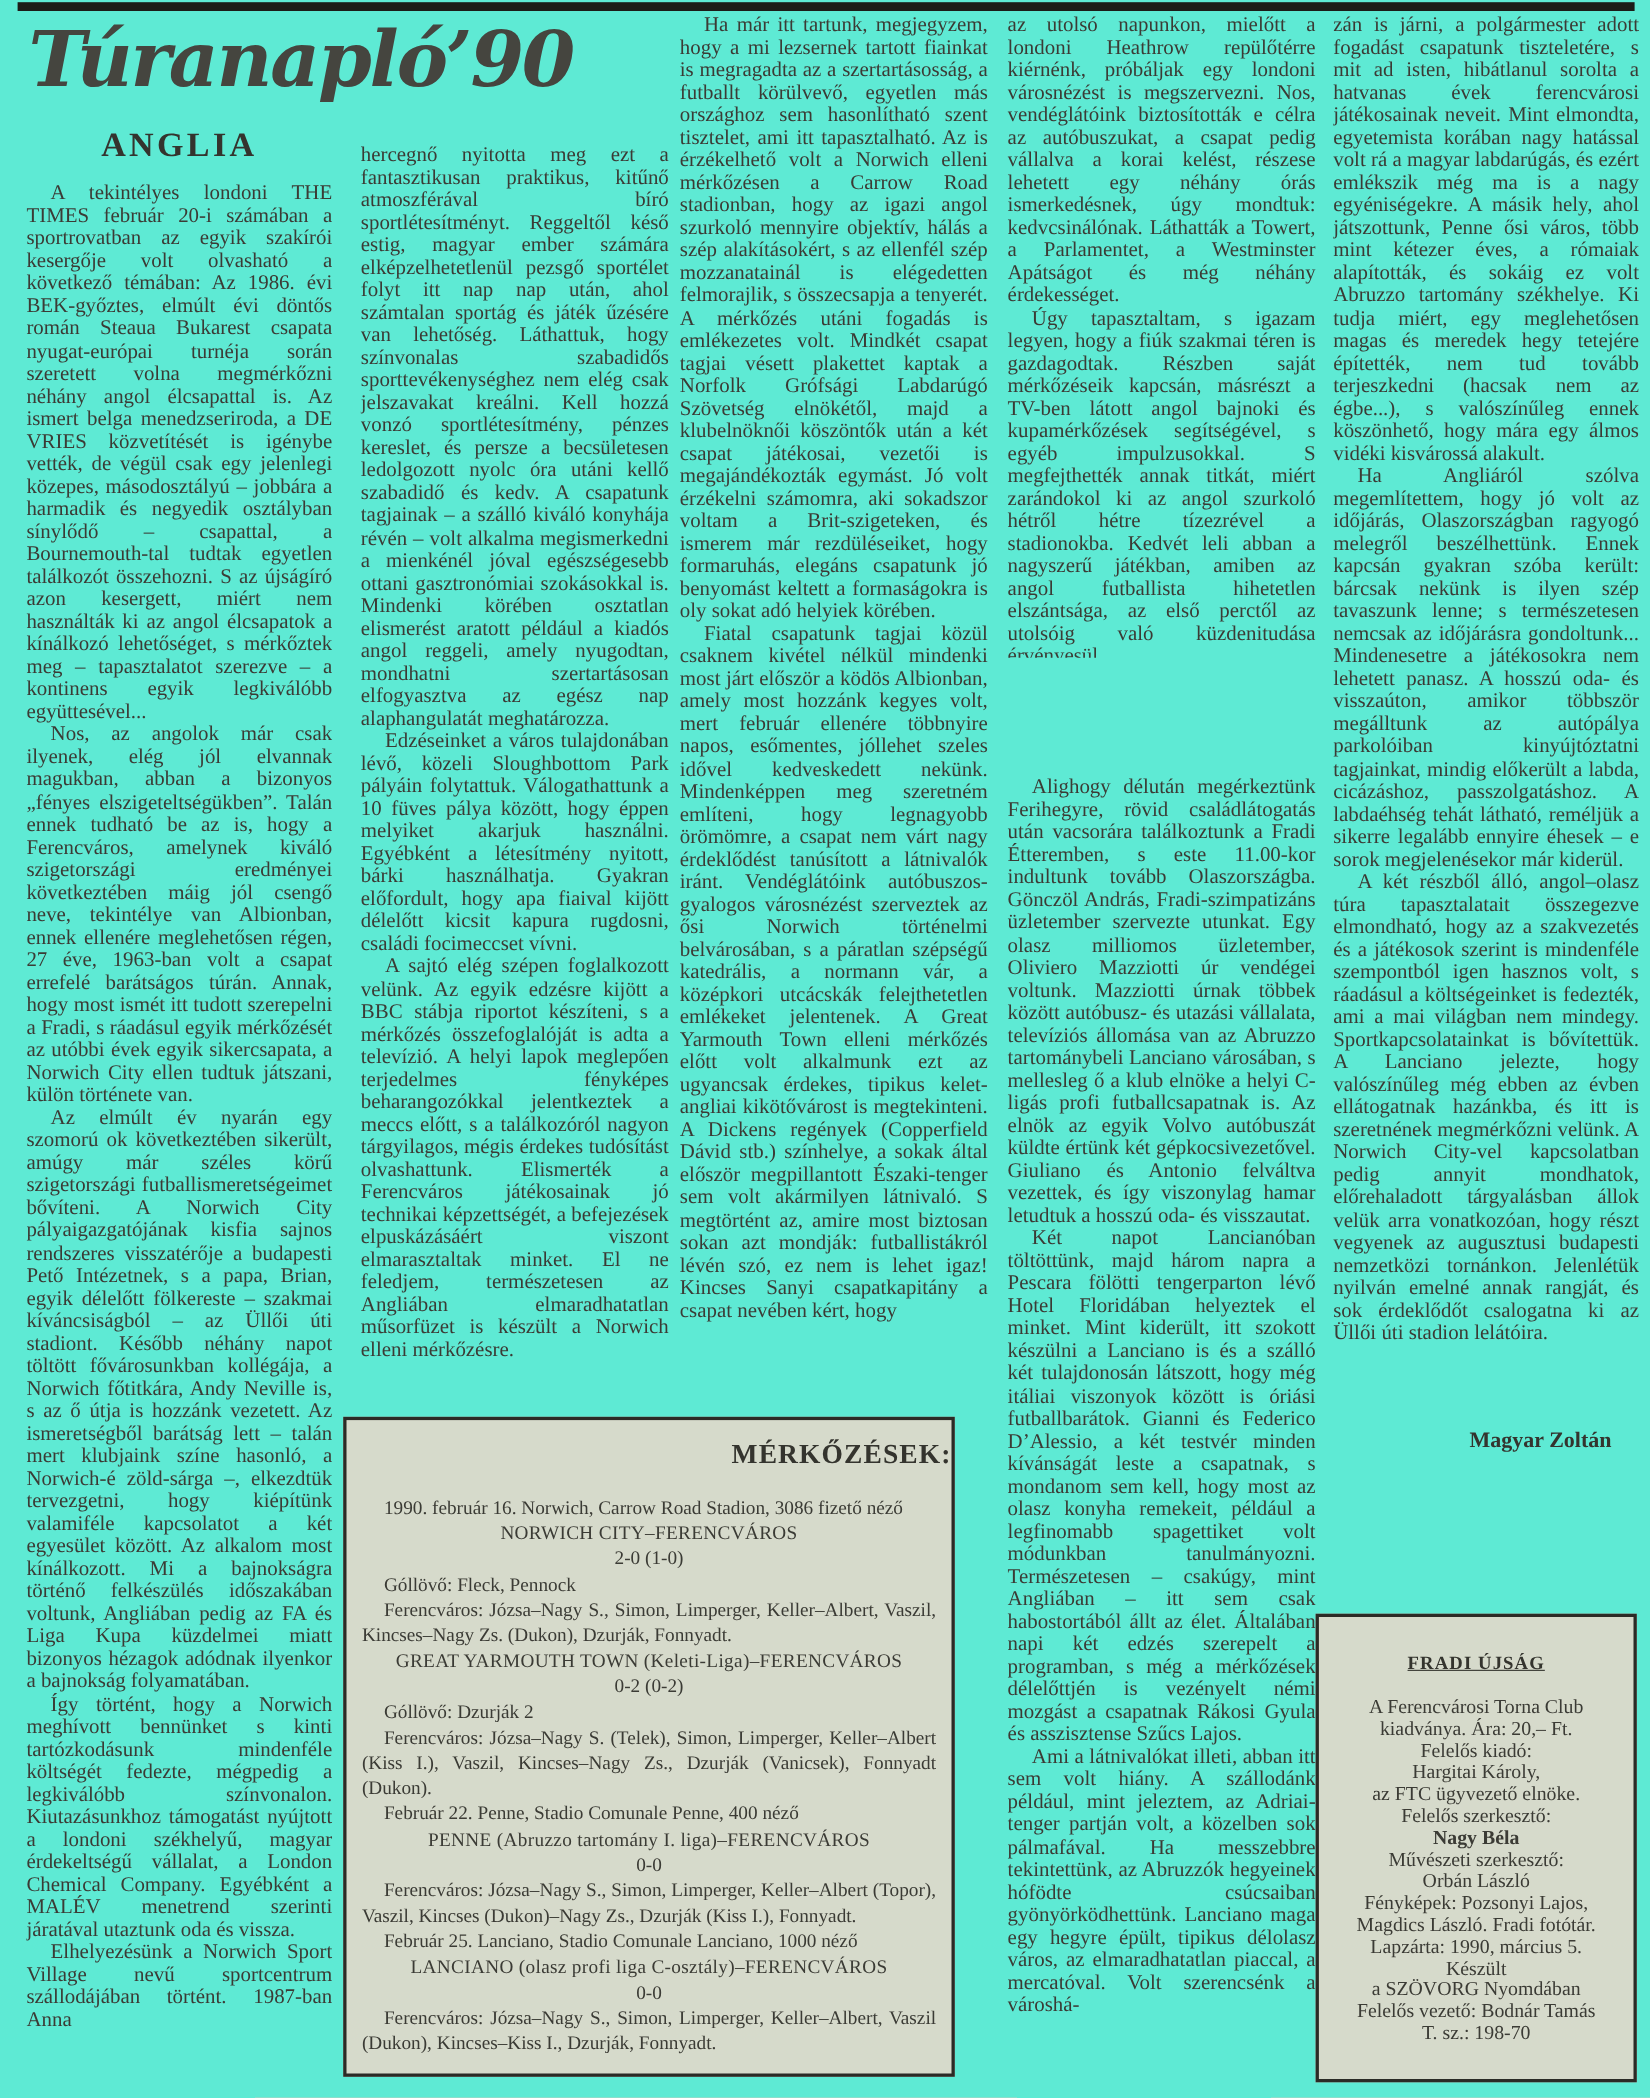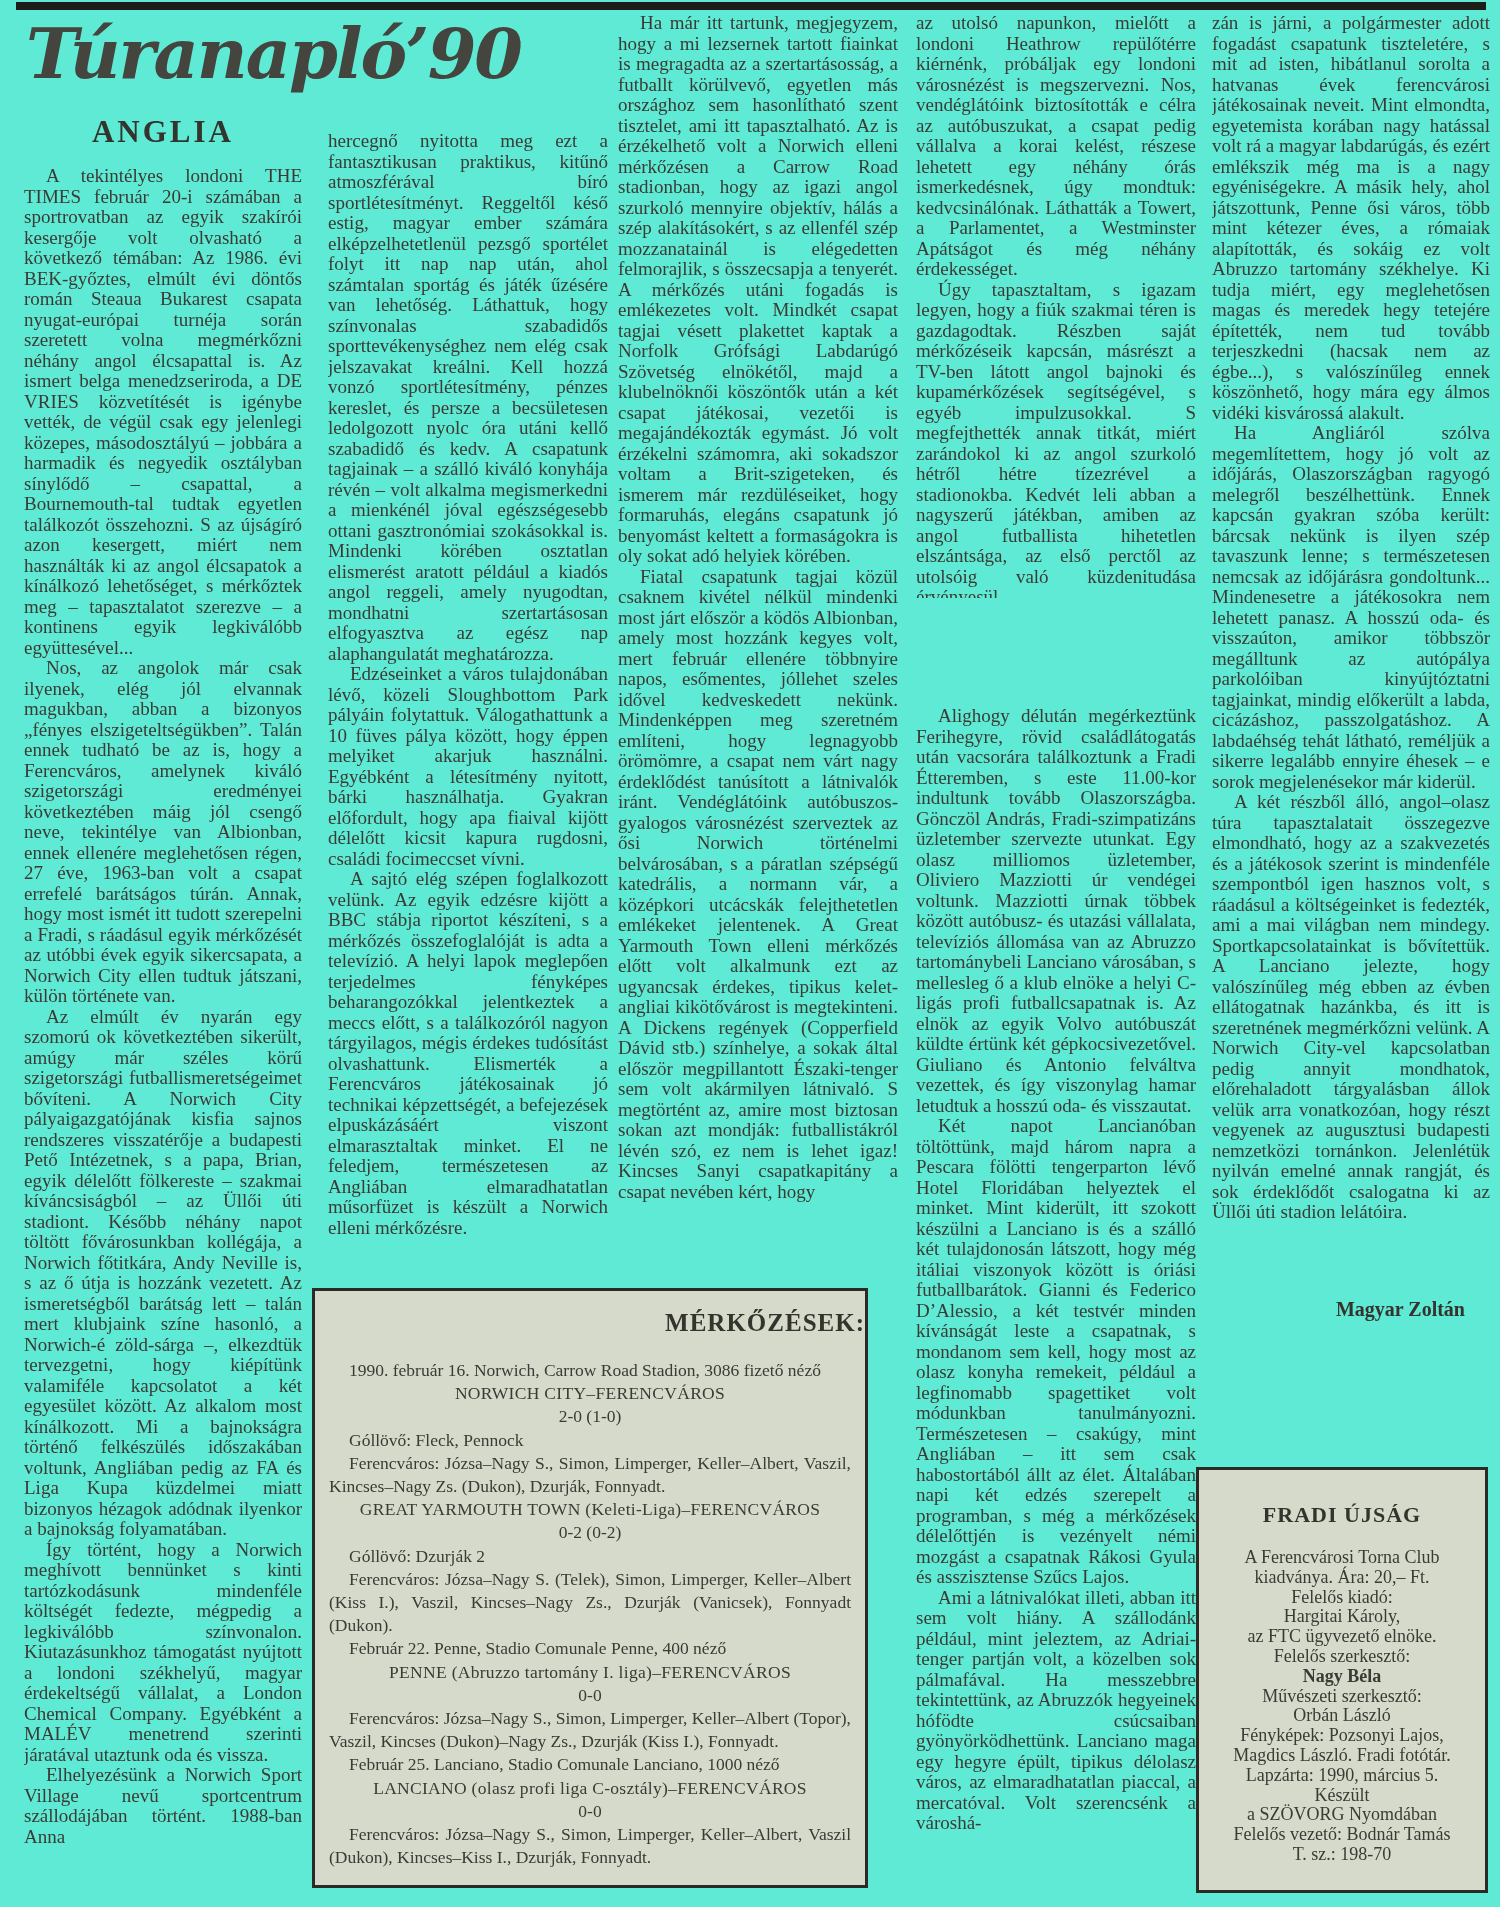--- a/index.html
+++ b/index.html
@@ -80,22 +80,23 @@
   .m-lineup{text-indent:20px;text-align:justify;}
   #fradi-box{
     position:absolute;left:1196px;top:1467px;width:292px;height:426px;
     border:3px solid #2b2b26;
     box-sizing:border-box;
     text-align:center;
     background:#d6dacb;
   }
   #fradi-title{
     margin-top:32px;
-    font-weight:bold;font-size:22px;letter-spacing:1px;
-    color:#34342e;
+    font-weight:bold;font-size:17px;letter-spacing:1px;
+    color:#34342e;
+    text-decoration:underline;
   }
   #fradi-lines{
     margin-top:20px;
     font-size:18px;line-height:19.8px;
   }
   .fradi-line.bold{font-weight:bold;}
 </style>
 </head>
 <body>
 
@@ -104,21 +105,21 @@
   <div id="top-rule"></div>
 
   <div id="masthead">Túranapló’90</div>
 
   <div class="col" id="col1">
     <div class="sec-head">ANGLIA</div>
     <p>A tekintélyes londoni THE TIMES február 20-i számában a sportrovatban az egyik szakírói kesergője volt olvasható a következő témában: Az 1986. évi BEK-győztes, elmúlt évi döntős román Steaua Bukarest csapata nyugat-európai turnéja során szeretett volna megmérkőzni néhány angol élcsapattal is. Az ismert belga menedzseriroda, a DE VRIES közvetítését is igénybe vették, de végül csak egy jelenlegi közepes, másodosztályú – jobbára a harmadik és negyedik osztályban sínylődő – csapattal, a Bournemouth-tal tudtak egyetlen találkozót összehozni. S az újságíró azon kesergett, miért nem használták ki az angol élcsapatok a kínálkozó lehetőséget, s mérkőztek meg – tapasztalatot szerezve – a kontinens egyik legkiválóbb együttesével...</p>
     <p>Nos, az angolok már csak ilyenek, elég jól elvannak magukban, abban a bizonyos „fényes elszigeteltségükben”. Talán ennek tudható be az is, hogy a Ferencváros, amelynek kiváló szigetországi eredményei következtében máig jól csengő neve, tekintélye van Albionban, ennek ellenére meglehetősen régen, 27 éve, 1963-ban volt a csapat errefelé barátságos túrán. Annak, hogy most ismét itt tudott szerepelni a Fradi, s ráadásul egyik mérkőzését az utóbbi évek egyik sikercsapata, a Norwich City ellen tudtuk játszani, külön története van.</p>
     <p>Az elmúlt év nyarán egy szomorú ok következtében sikerült, amúgy már széles körű szigetországi futballismeretségeimet bővíteni. A Norwich City pályaigazgatójának kisfia sajnos rendszeres visszatérője a budapesti Pető Intézetnek, s a papa, Brian, egyik délelőtt fölkereste – szakmai kíváncsiságból – az Üllői úti stadiont. Később néhány napot töltött fővárosunkban kollégája, a Norwich főtitkára, Andy Neville is, s az ő útja is hozzánk vezetett. Az ismeretségből barátság lett – talán mert klubjaink színe hasonló, a Norwich-é zöld-sárga –, elkezdtük tervezgetni, hogy kiépítünk valamiféle kapcsolatot a két egyesület között. Az alkalom most kínálkozott. Mi a bajnokságra történő felkészülés időszakában voltunk, Angliában pedig az FA és Liga Kupa küzdelmei miatt bizonyos hézagok adódnak ilyenkor a bajnokság folyamatában.</p>
     <p>Így történt, hogy a Norwich meghívott bennünket s kinti tartózkodásunk mindenféle költségét fedezte, mégpedig a legkiválóbb színvonalon. Kiutazásunkhoz támogatást nyújtott a londoni székhelyű, magyar érdekeltségű vállalat, a London Chemical Company. Egyébként a MALÉV menetrend szerinti járatával utaztunk oda és vissza.</p>
-    <p>Elhelyezésünk a Norwich Sport Village nevű sportcentrum szállodájában történt. 1988-ban Anna</p>
+    <p>Elhelyezésünk a Norwich Sport Village nevű sportcentrum szállodájában történt. 1987-ban Anna</p>
   </div>
 
   <div class="col" id="col2">
     <p class="noind">hercegnő nyitotta meg ezt a fantasztikusan praktikus, kitűnő atmoszférával bíró sportlétesítményt. Reggeltől késő estig, magyar ember számára elképzelhetetlenül pezsgő sportélet folyt itt nap nap után, ahol számtalan sportág és játék űzésére van lehetőség. Láthattuk, hogy színvonalas szabadidős sporttevékenységhez nem elég csak jelszavakat kreálni. Kell hozzá vonzó sportlétesítmény, pénzes kereslet, és persze a becsületesen ledolgozott nyolc óra utáni kellő szabadidő és kedv. A csapatunk tagjainak – a szálló kiváló konyhája révén – volt alkalma megismerkedni a mienkénél jóval egészségesebb ottani gasztronómiai szokásokkal is. Mindenki körében osztatlan elismerést aratott például a kiadós angol reggeli, amely nyugodtan, mondhatni szertartásosan elfogyasztva az egész nap alaphangulatát meghatározza.</p>
     <p>Edzéseinket a város tulajdonában lévő, közeli Sloughbottom Park pályáin folytattuk. Válogathattunk a 10 füves pálya között, hogy éppen melyiket akarjuk használni. Egyébként a létesítmény nyitott, bárki használhatja. Gyakran előfordult, hogy apa fiaival kijött délelőtt kicsit kapura rugdosni, családi focimeccset vívni.</p>
     <p>A sajtó elég szépen foglalkozott velünk. Az egyik edzésre kijött a BBC stábja riportot készíteni, s a mérkőzés összefoglalóját is adta a televízió. A helyi lapok meglepően terjedelmes fényképes beharangozókkal jelentkeztek a meccs előtt, s a találkozóról nagyon tárgyilagos, mégis érdekes tudósítást olvashattunk. Elismerték a Ferencváros játékosainak jó technikai képzettségét, a befejezések elpuskázásáért viszont elmarasztaltak minket. El ne feledjem, természetesen az Angliában elmaradhatatlan műsorfüzet is készült a Norwich elleni mérkőzésre.</p>
   </div>
 
   <div class="col" id="col3">
     <p>Ha már itt tartunk, megjegyzem, hogy a mi lezsernek tartott fiainkat is megragadta az a szertartásosság, a futballt körülvevő, egyetlen más országhoz sem hasonlítható szent tisztelet, ami itt tapasztalható. Az is érzékelhető volt a Norwich elleni mérkőzésen a Carrow Road stadionban, hogy az igazi angol szurkoló mennyire objektív, hálás a szép alakításokért, s az ellenfél szép mozzanatainál is elégedetten felmorajlik, s összecsapja a tenyerét. A mérkőzés utáni fogadás is emlékezetes volt. Mindkét csapat tagjai vésett plakettet kaptak a Norfolk Grófsági Labdarúgó Szövetség elnökétől, majd a klubelnöknői köszöntők után a két csapat játékosai, vezetői is megajándékozták egymást. Jó volt érzékelni számomra, aki sokadszor voltam a Brit-szigeteken, és ismerem már rezdüléseiket, hogy formaruhás, elegáns csapatunk jó benyomást keltett a formaságokra is oly sokat adó helyiek körében.</p>

